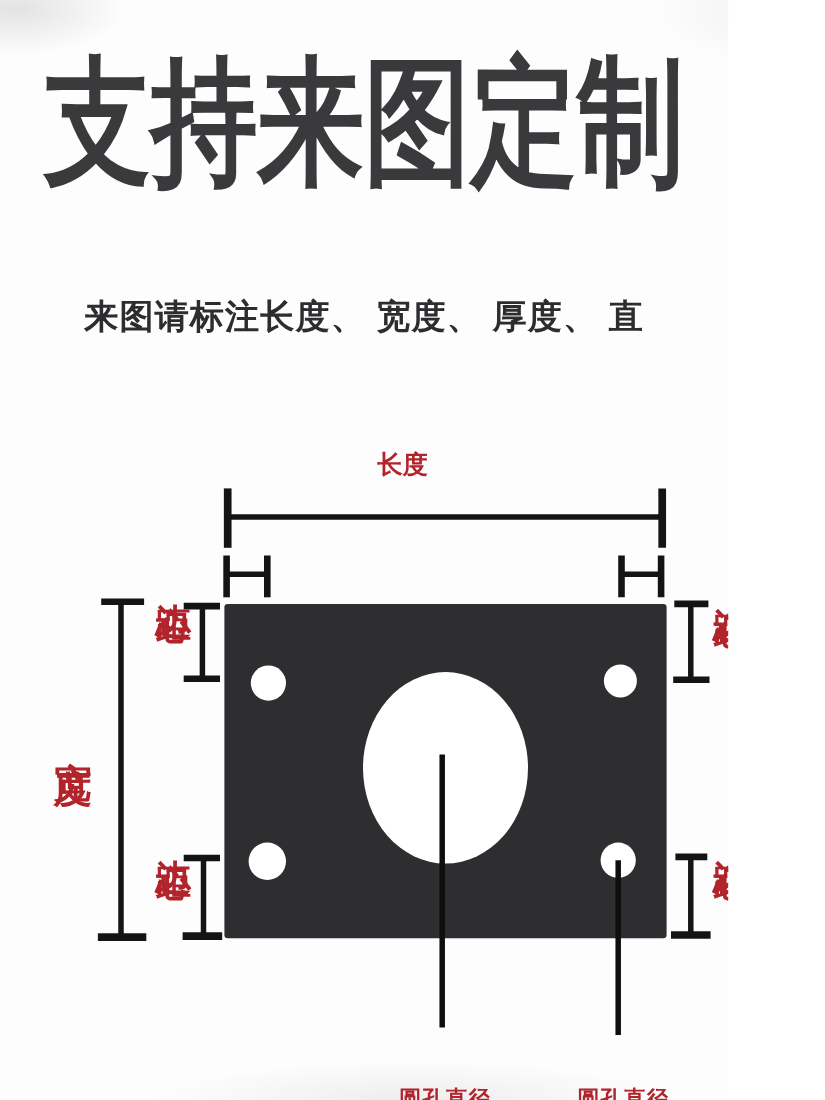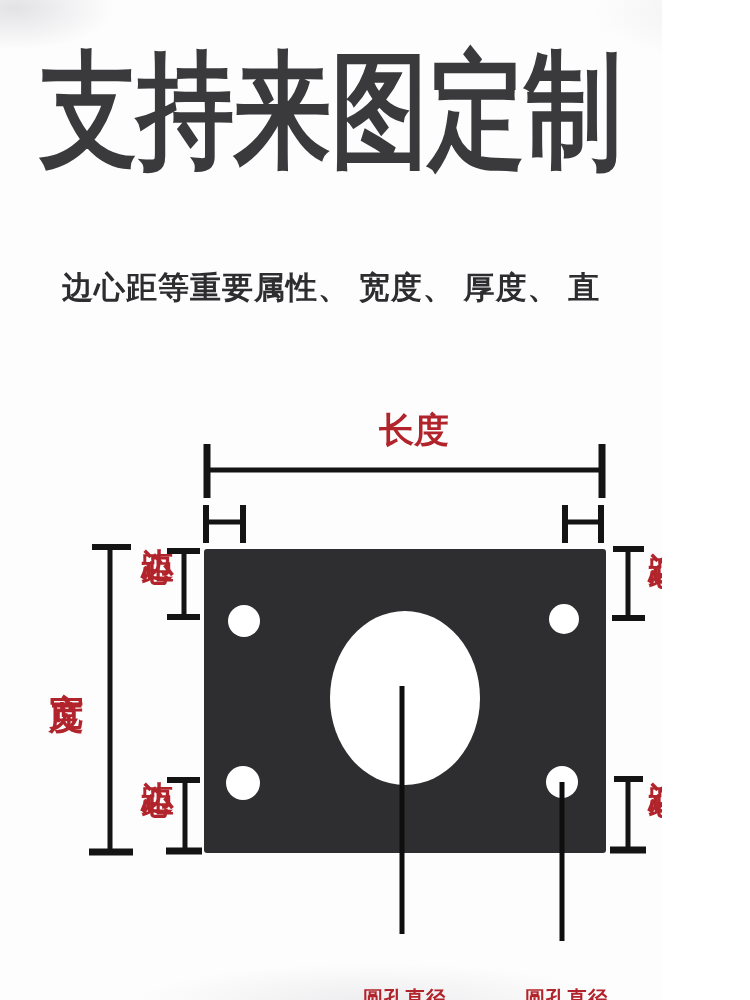--- a/index.html
+++ b/index.html
@@ -1,18 +1,18 @@
 <!DOCTYPE html>
 <html><head>
 <meta charset="utf-8">
 <style>
   html,body{margin:0;padding:0;background:#ffffff;}
   .page{
     position:relative;width:662px;height:1000px;overflow:hidden;
-    font-family:Liberation Serif, serif;
+    font-family:Liberation Sans, sans-serif;
     background:
       radial-gradient(140px 60px at 15px 8px, rgba(120,120,125,.20), rgba(255,255,255,0) 70%),
       radial-gradient(220px 70px at 745px 12px, rgba(120,120,125,.12), rgba(255,255,255,0) 70%),
       radial-gradient(340px 55px at 375px 1002px, rgba(120,120,125,.12), rgba(255,255,255,0) 70%),
       #fdfdfe;
   }
   .abs{position:absolute;}
   .page-title{
     left:0;right:0;top:28px;text-align:center;
     font-size:97px;font-weight:900;color:#3a3a3c;letter-spacing:0px;
@@ -21,40 +21,40 @@
   .subtitle{
     left:0;right:0;top:211px;text-align:center;
     font-size:31px;font-weight:800;color:#b2242b;letter-spacing:1px;white-space:nowrap;
   }
   .note{
     left:0;right:0;top:261px;text-align:center;
     font-size:31px;font-weight:700;color:#2d2d2f;line-height:53px;letter-spacing:1px;
   }
   .diagram-svg{left:0;top:0;}
   .dim-label{color:#b2242b;font-weight:800;white-space:nowrap;}
-  .length-label{left:329px;top:407px;width:120px;text-align:right;font-size:35px;}
+  .length-label{left:343px;top:407px;width:120px;text-align:left;font-size:23px;}
   .hole-label{font-size:20px;width:132px;text-align:center;letter-spacing:1px;margin-top:40px;}
   .hole-label-a{left:339px;top:945px;}
   .hole-label-b{left:501px;top:945px;}
   .vtext{writing-mode:vertical-rl;text-orientation:upright;}
   .width-label{left:41px;top:664px;font-size:35px;letter-spacing:4px;}
   .edge-label{font-size:32px;letter-spacing:3px;}
   .edge-tl{left:136px;top:523px;}
   .edge-bl{left:136px;top:756px;}
   .edge-tr{left:643px;top:527px;}
   .edge-br{left:643px;top:756px;}
 </style>
 </head>
 <body>
 
 <div class="page">
 
   <div class="abs page-title">支持来图定制</div>
   <div class="abs note">
-    <div>边心距等重要属性、 宽度、 厚度、 直</div>
+    <div>来图请标注长度、 宽度、 厚度、 直</div>
   </div>
 
   <svg class="abs diagram-svg" width="750" height="1000" viewBox="0 0 750 1000">
 
     <line x1="207" y1="470" x2="602" y2="470" stroke="#141414" stroke-width="5"></line>
     <line x1="207" y1="444" x2="207" y2="498" stroke="#141414" stroke-width="7"></line>
     <line x1="602" y1="444" x2="602" y2="498" stroke="#141414" stroke-width="7"></line>
 
     <line x1="206" y1="522" x2="243" y2="522" stroke="#141414" stroke-width="5"></line>
     <line x1="206" y1="505" x2="206" y2="543" stroke="#141414" stroke-width="6"></line>

